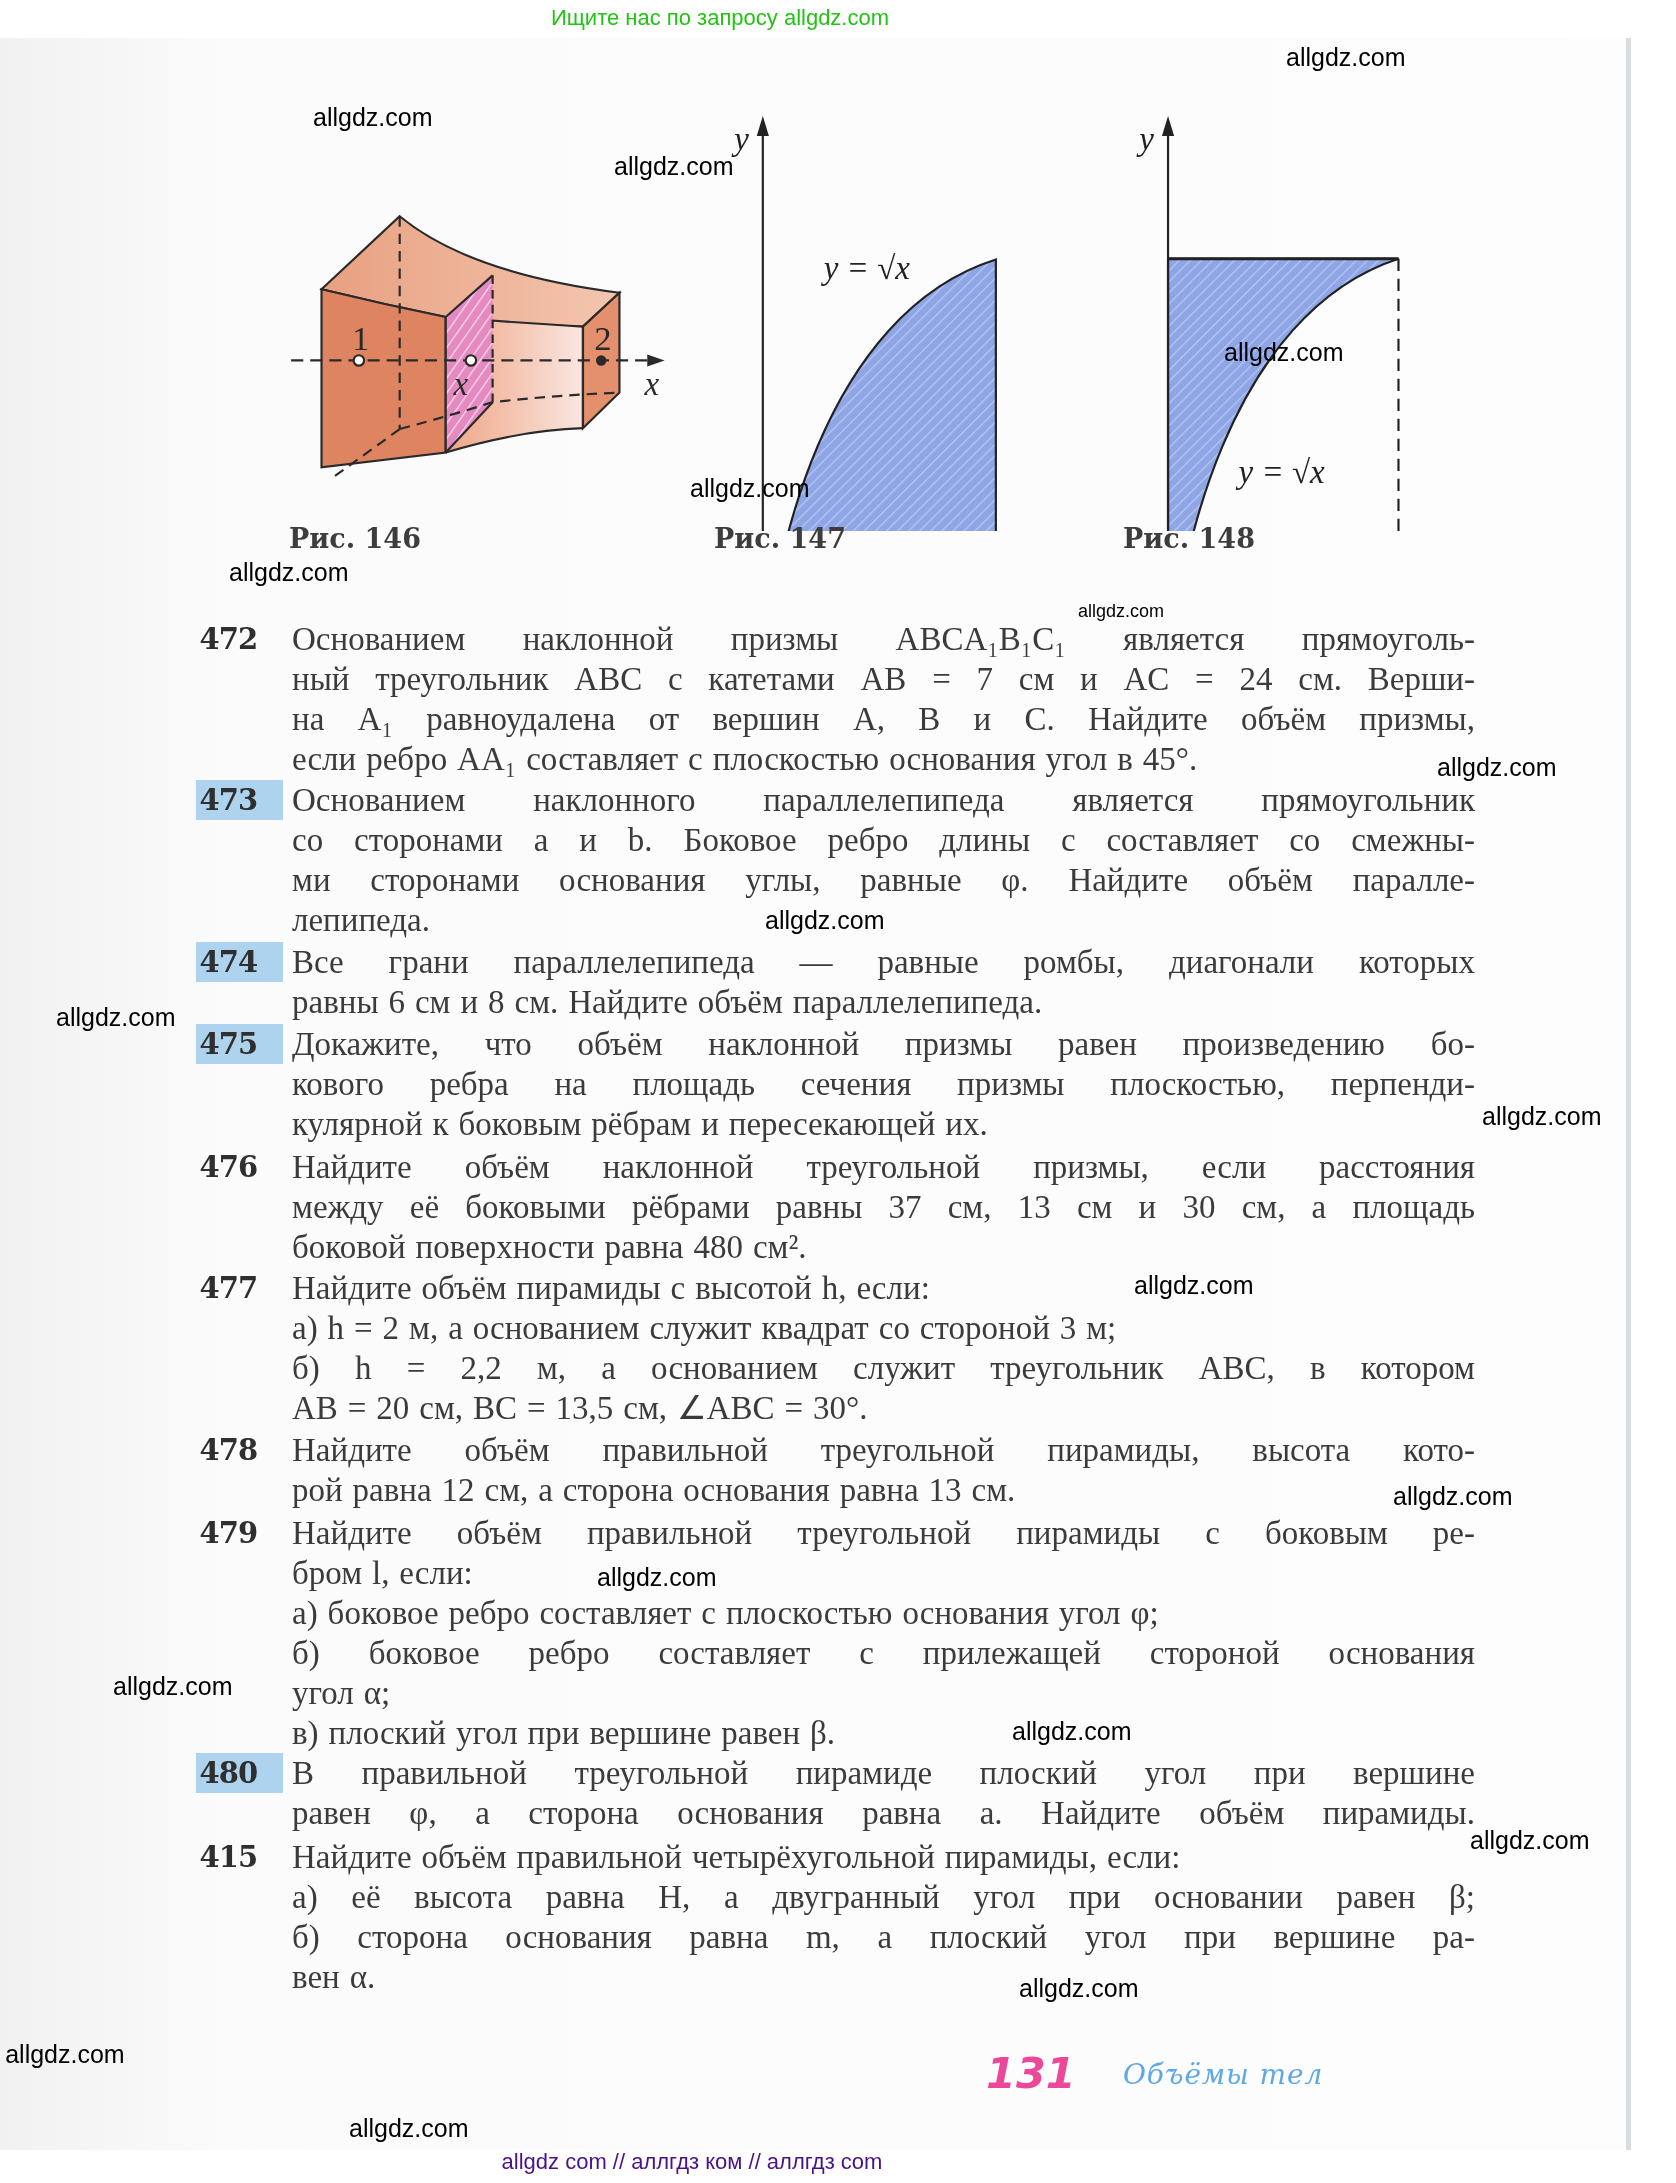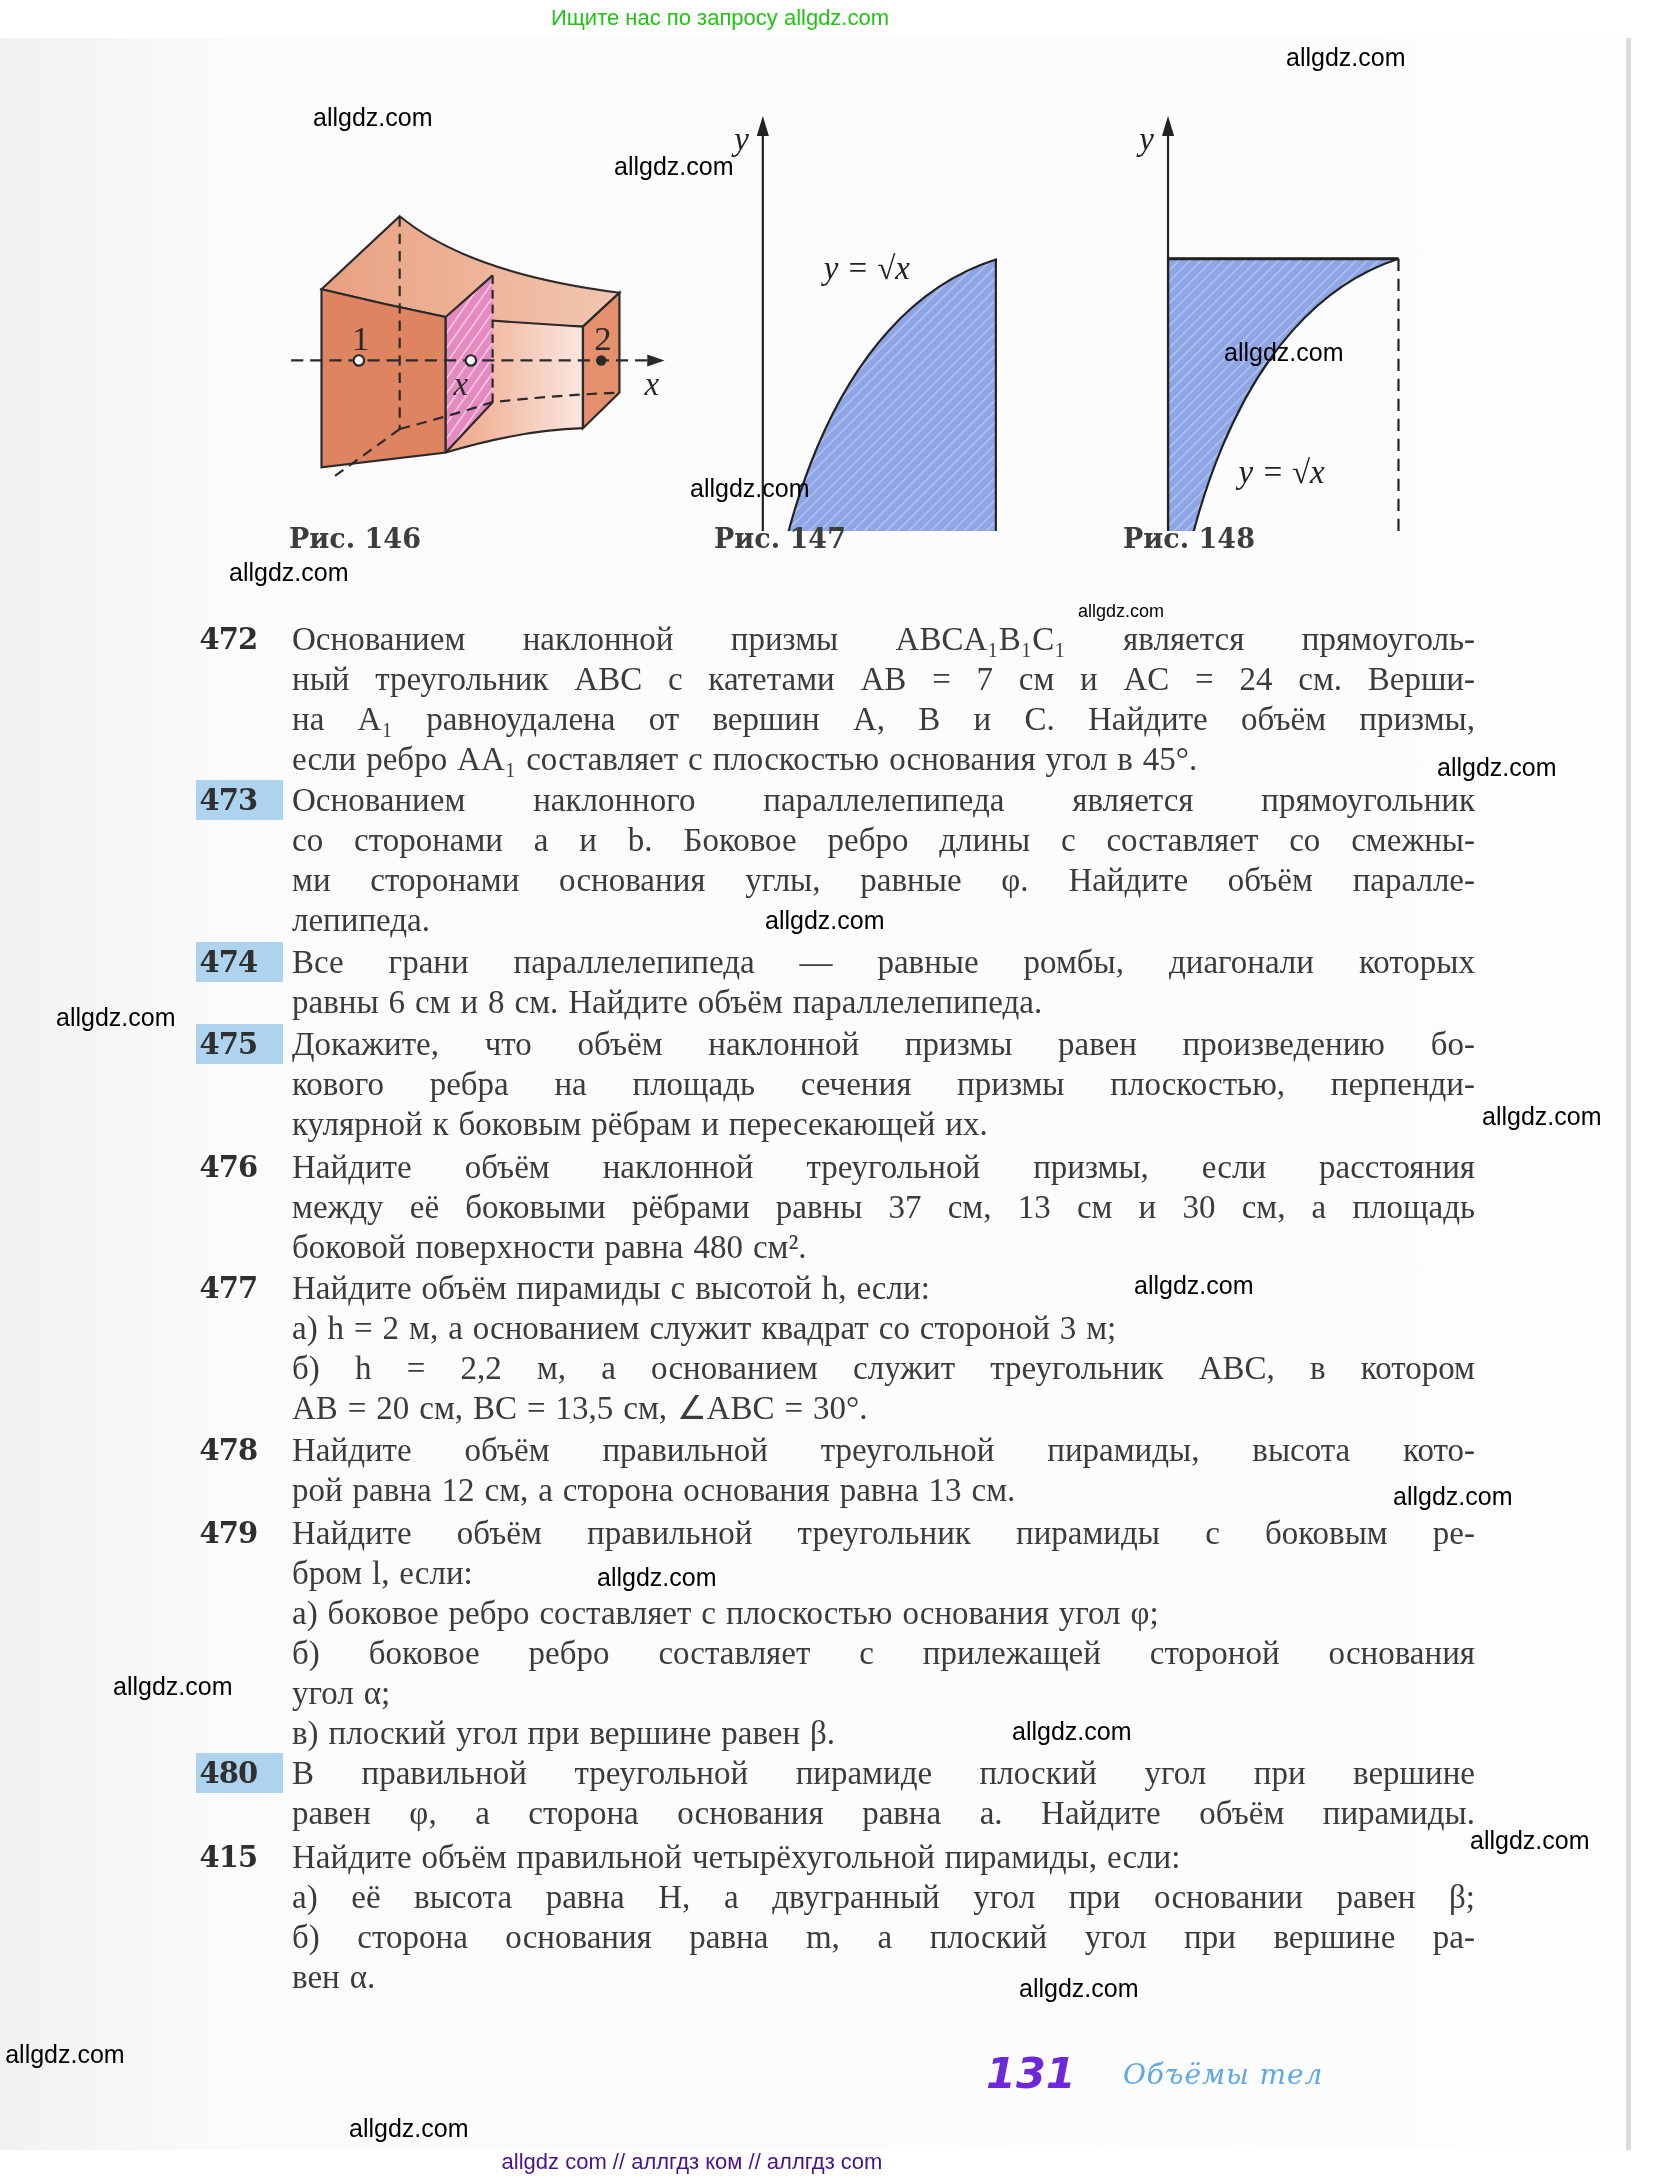--- a/index.html
+++ b/index.html
@@ -10,21 +10,21 @@
   .footbanner { position:absolute; left:0; width:1384px; top:2149px; text-align:center; color:#4a128a; font-family:"Liberation Sans", sans-serif; font-size:22px; }
   .wm { position:absolute; color:#000; font-family:"Liberation Sans", sans-serif; font-size:25px; white-space:nowrap; }
   .wm.small { font-size:18px; }
   .problem { position:absolute; left:196px; width:1279px; color:#3b3b3b; font-family:"Liberation Serif", serif; font-size:33px; line-height:40px; }
   .pnum { position:absolute; left:0; top:0; width:87px; font-family:"DejaVu Serif", serif; font-weight:bold; font-size:29px; color:#2f2f2f; letter-spacing:-0.9px; padding:0 3.5px; box-sizing:border-box; }
   .pnum.hl { background:#aed3ef; }
   .ptext { margin-left:96px; text-align:justify; }
   .ptext .line { display:block; text-align:justify; text-align-last:justify; white-space:nowrap; height:40px; word-spacing:1.7px; }
   .ptext .line.last { text-align-last:left; }
   .caption { position:absolute; font-family:"DejaVu Serif", serif; font-weight:bold; font-size:27px; color:#3d3d3d; }
-  .pagenum { position:absolute; left:986px; top:2048px; font-family:"DejaVu Sans", sans-serif; font-weight:bold; font-style:italic; font-size:43px; color:#6d28d9; }
+  .pagenum { position:absolute; left:986px; top:2048px; font-family:"DejaVu Sans", sans-serif; font-weight:bold; font-style:italic; font-size:43px; color:#ec4899; }
   .section-title { position:absolute; left:1123px; top:2058px; font-family:"DejaVu Serif", serif; font-style:italic; font-size:28px; color:#5ea8e8; letter-spacing:0.9px; }
   svg text { font-family:"Liberation Serif", serif; }
 </style>
 </head>
 <body>
 
 <div class="page"></div>
 <div class="page-edge"></div>
 
 <div class="topbanner">Ищите нас по запросу allgdz.com</div>
@@ -181,21 +181,21 @@
   <div class="pnum">478</div>
   <div class="ptext">
     <span class="line">Найдите объём правильной треугольной пирамиды, высота кото-</span>
     <span class="line last">рой равна 12 см, а сторона основания равна 13 см.</span>
   </div>
 </div>
 
 <div class="problem" style="top:1513px;">
   <div class="pnum">479</div>
   <div class="ptext">
-    <span class="line">Найдите объём правильной треугольник пирамиды с боковым ре-</span>
+    <span class="line">Найдите объём правильной треугольной пирамиды с боковым ре-</span>
     <span class="line last">бром l, если:</span>
     <span class="line last">а) боковое ребро составляет с плоскостью основания угол φ;</span>
     <span class="line">б) боковое ребро составляет с прилежащей стороной основания</span>
     <span class="line last">угол α;</span>
     <span class="line last">в) плоский угол при вершине равен β.</span>
   </div>
 </div>
 
 <div class="problem" style="top:1753px;">
   <div class="pnum hl">480</div>

